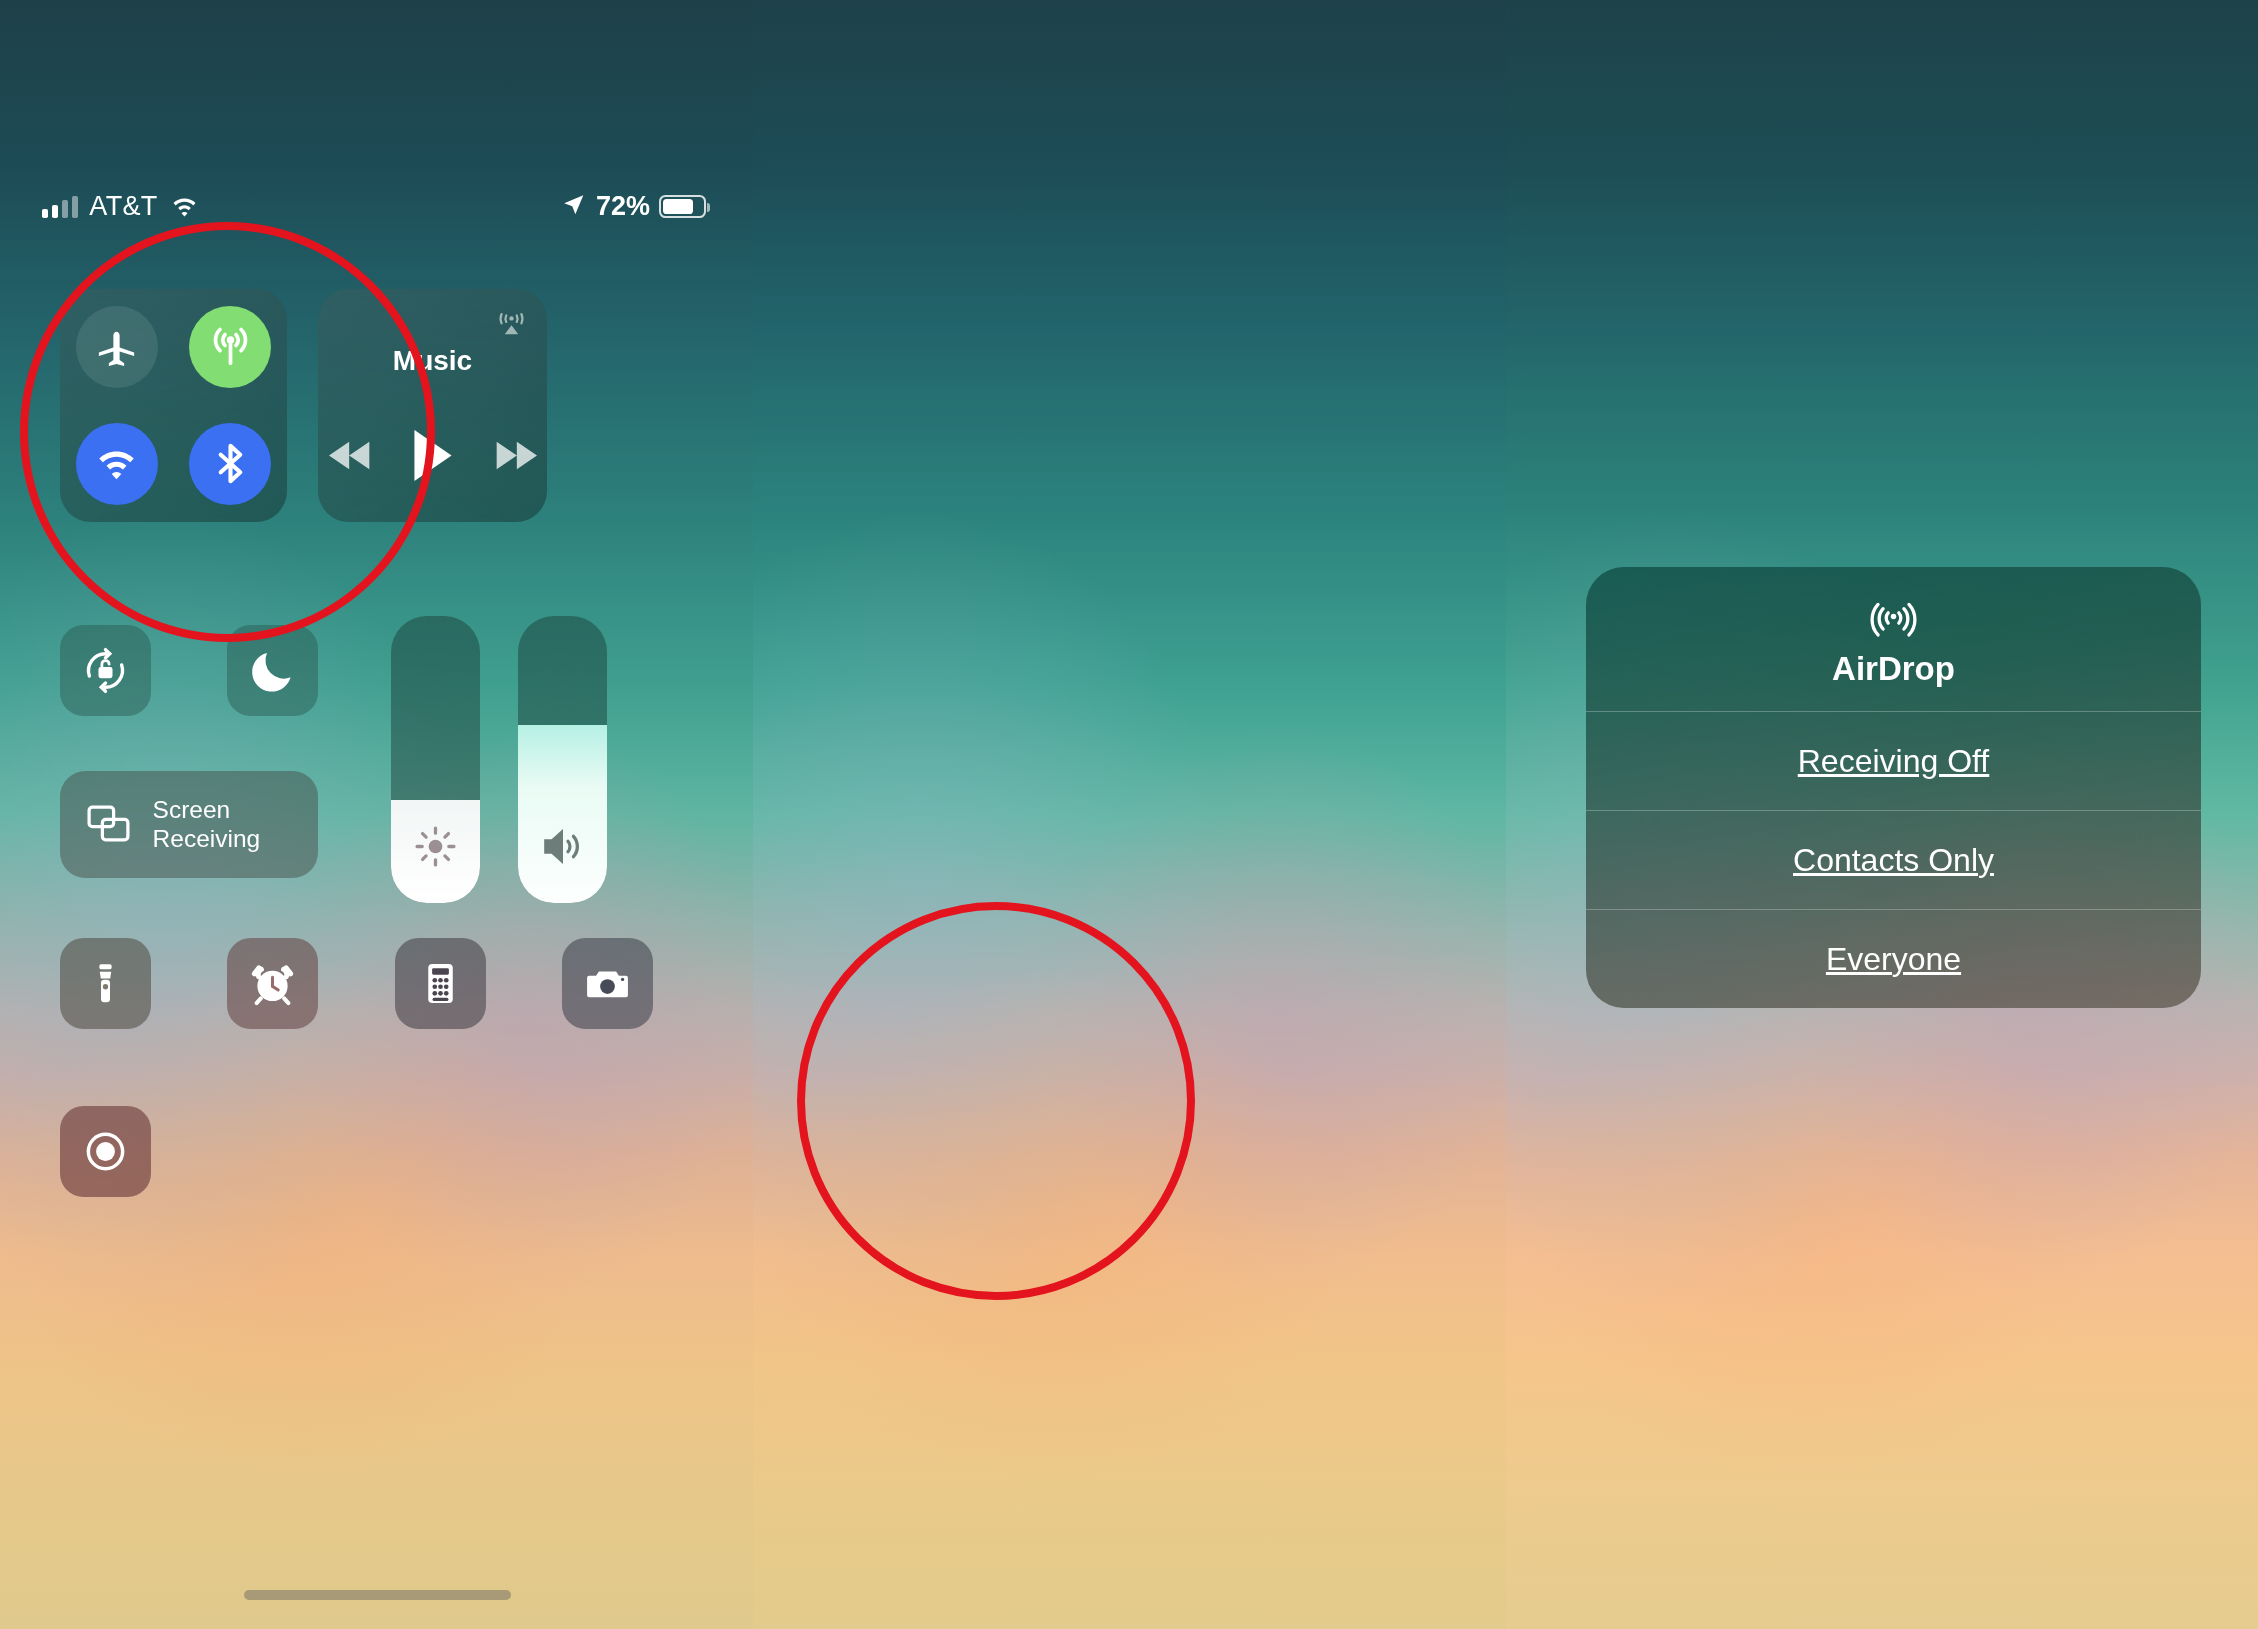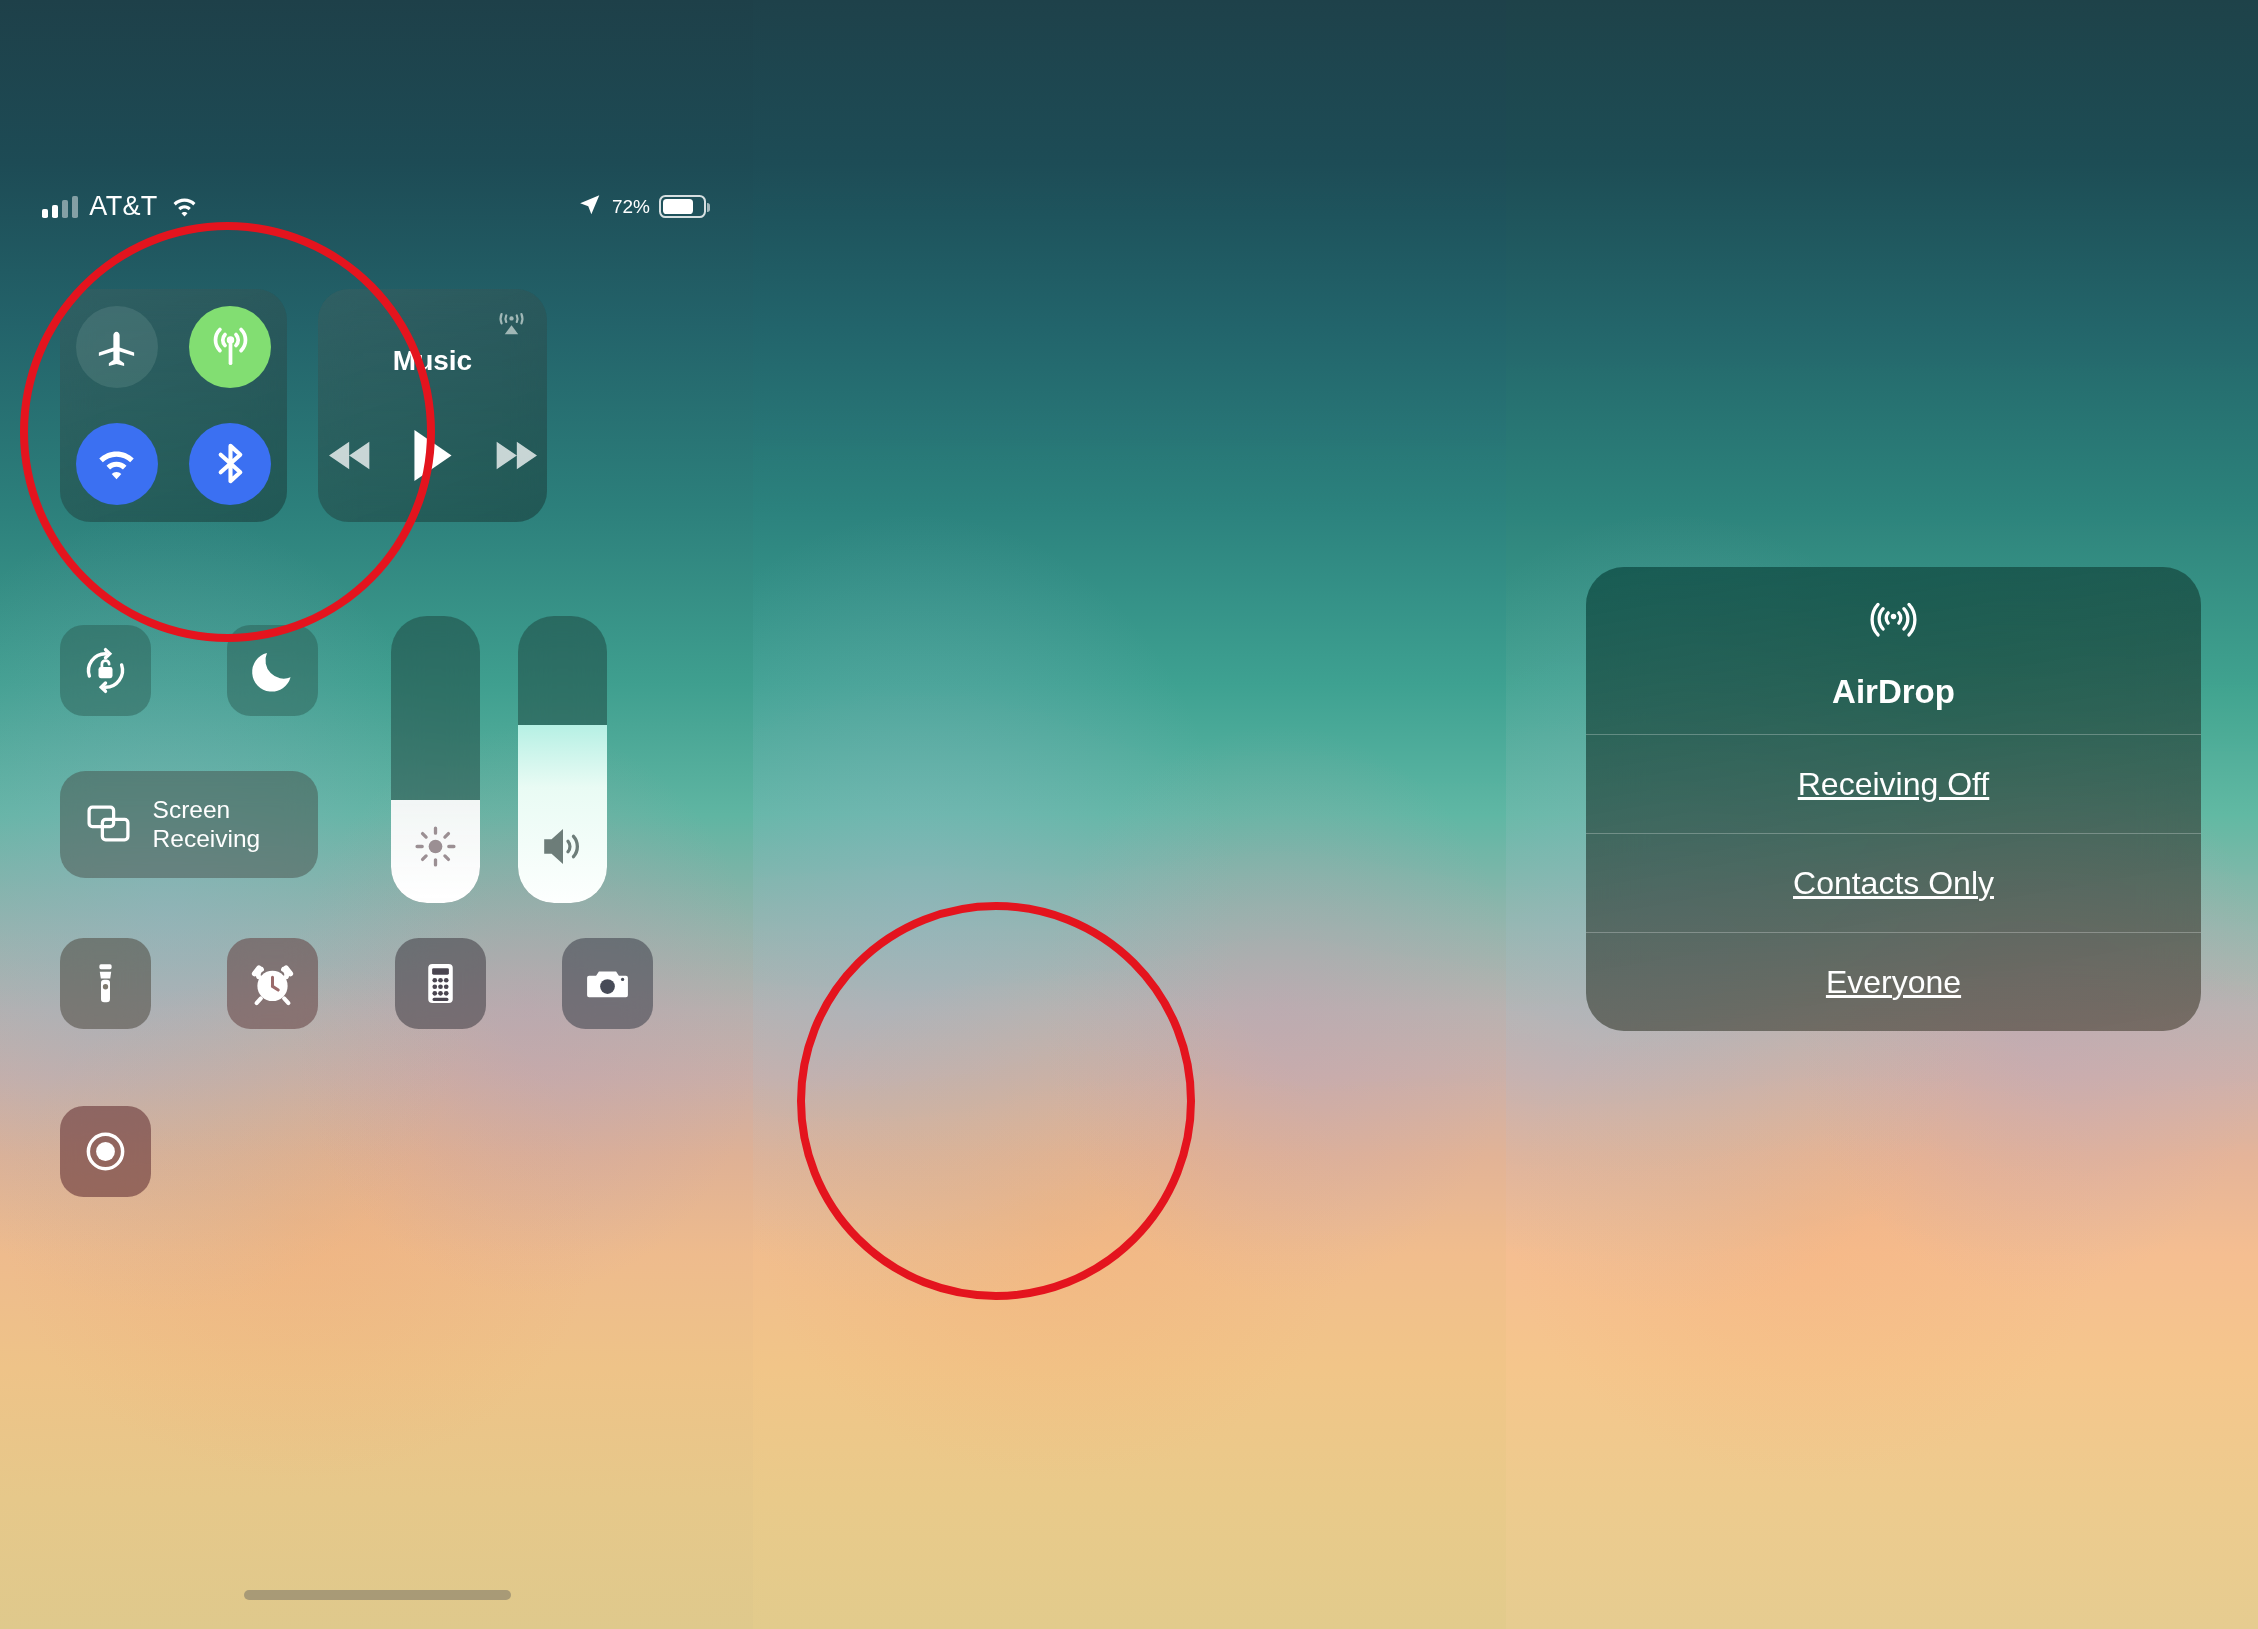--- a/index.html
+++ b/index.html
@@ -75,21 +75,21 @@
     display: flex; align-items: center; gap: 9px;
     height: 45px;
   }
   .sig-bars { display: flex; align-items: flex-end; gap: 3.6px; height: 22px; }
   .sig-bars i { display: block; width: 6.4px; border-radius: 1.8px; background: #fff; }
   .sig-bars i:nth-child(1) { height: 8.2px; }
   .sig-bars i:nth-child(2) { height: 12.7px; }
   .sig-bars i:nth-child(3) { height: 17.3px; background: rgba(255,255,255,0.45); }
   .sig-bars i:nth-child(4) { height: 22px; background: rgba(255,255,255,0.45); }
   .carrier { font-size: 27px; font-weight: 400; letter-spacing: 0.3px; }
-  .sb-pct  { font-size: 19px; font-weight: 400; }
+  .sb-pct  { font-size: 27px; font-weight: 700; }
   .batt {
     position: relative; width: 47px; height: 23px;
     border: 2.3px solid rgba(255,255,255,0.82);
     border-radius: 6.4px;
     box-sizing: border-box;
   }
   .batt::after {
     content: ""; position: absolute; right: -5.5px; top: 6.4px;
     width: 2.7px; height: 9px; border-radius: 0 2.7px 2.7px 0;
     background: rgba(255,255,255,0.6);
@@ -218,21 +218,21 @@
     backdrop-filter: blur(27px);
     background: rgba(30,70,64,0.40);
   }
   .airdrop-card::before {
     content:""; position:absolute; inset:0;
     background: linear-gradient(170deg, rgba(10,78,70,0.62) 0%, rgba(24,70,58,0.52) 30%, rgba(62,62,52,0.44) 62%, rgba(110,72,56,0.42) 100%);
   }
   .ad-head {
     position: relative;
     padding: 25.5px 0 23.6px;
-    display: flex; flex-direction: column; align-items: center; gap: 24px;
+    display: flex; flex-direction: column; align-items: center; gap: 1px;
   }
   .ad-head svg { width: 53px; height: 53px; }
   .ad-head-label { color: #fff; font-size: 33px; font-weight: 700; }
   .ad-opt {
     position: relative;
     height: 98px;
     display: flex; align-items: center; justify-content: center;
     color: #fff; font-size: 32px; font-weight: 400;
     border-top: 0.9px solid rgba(255,255,255,0.26);
     text-decoration: underline;

